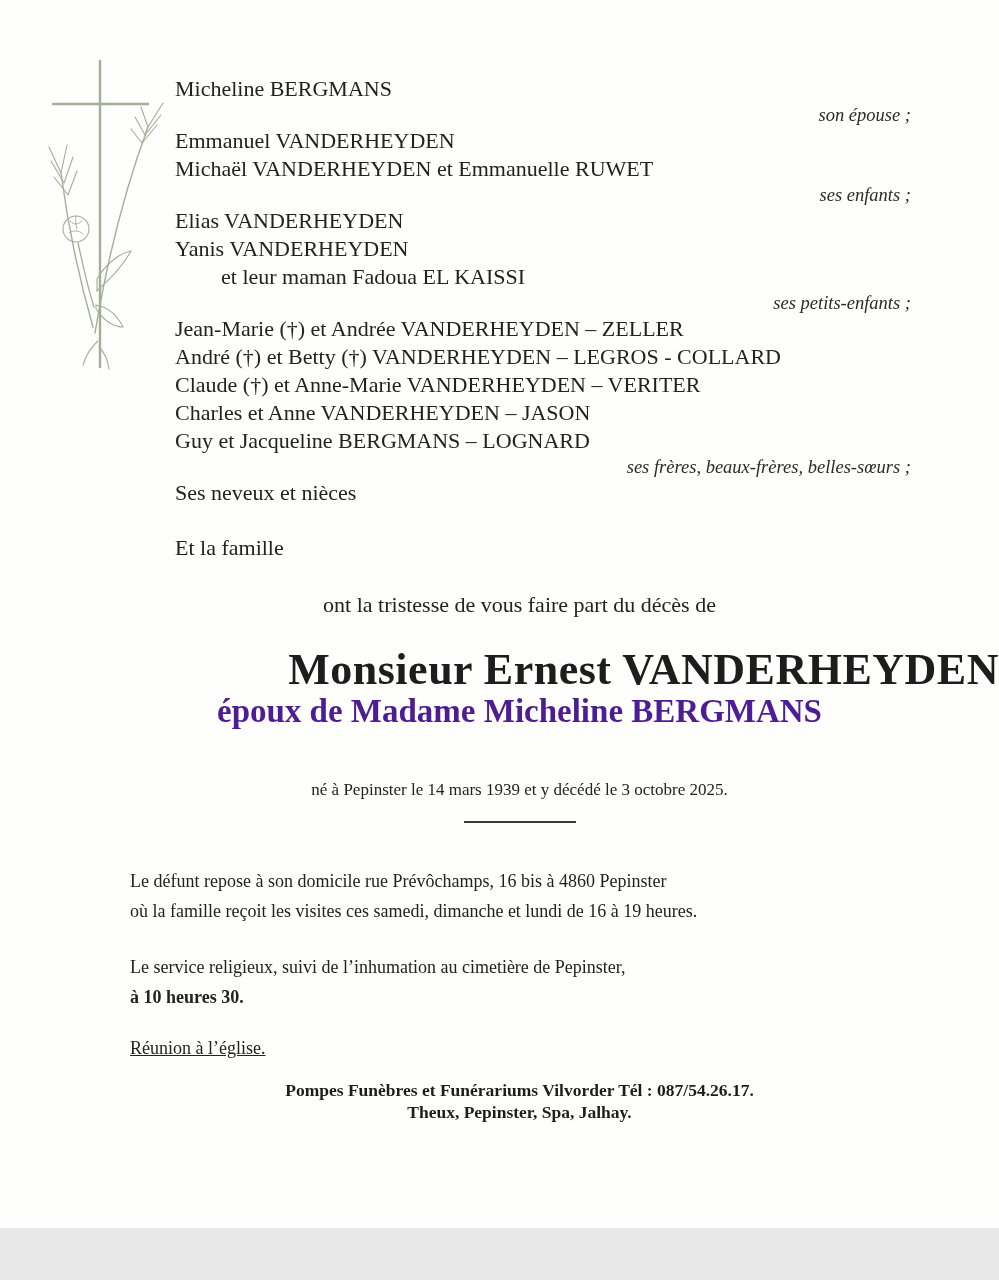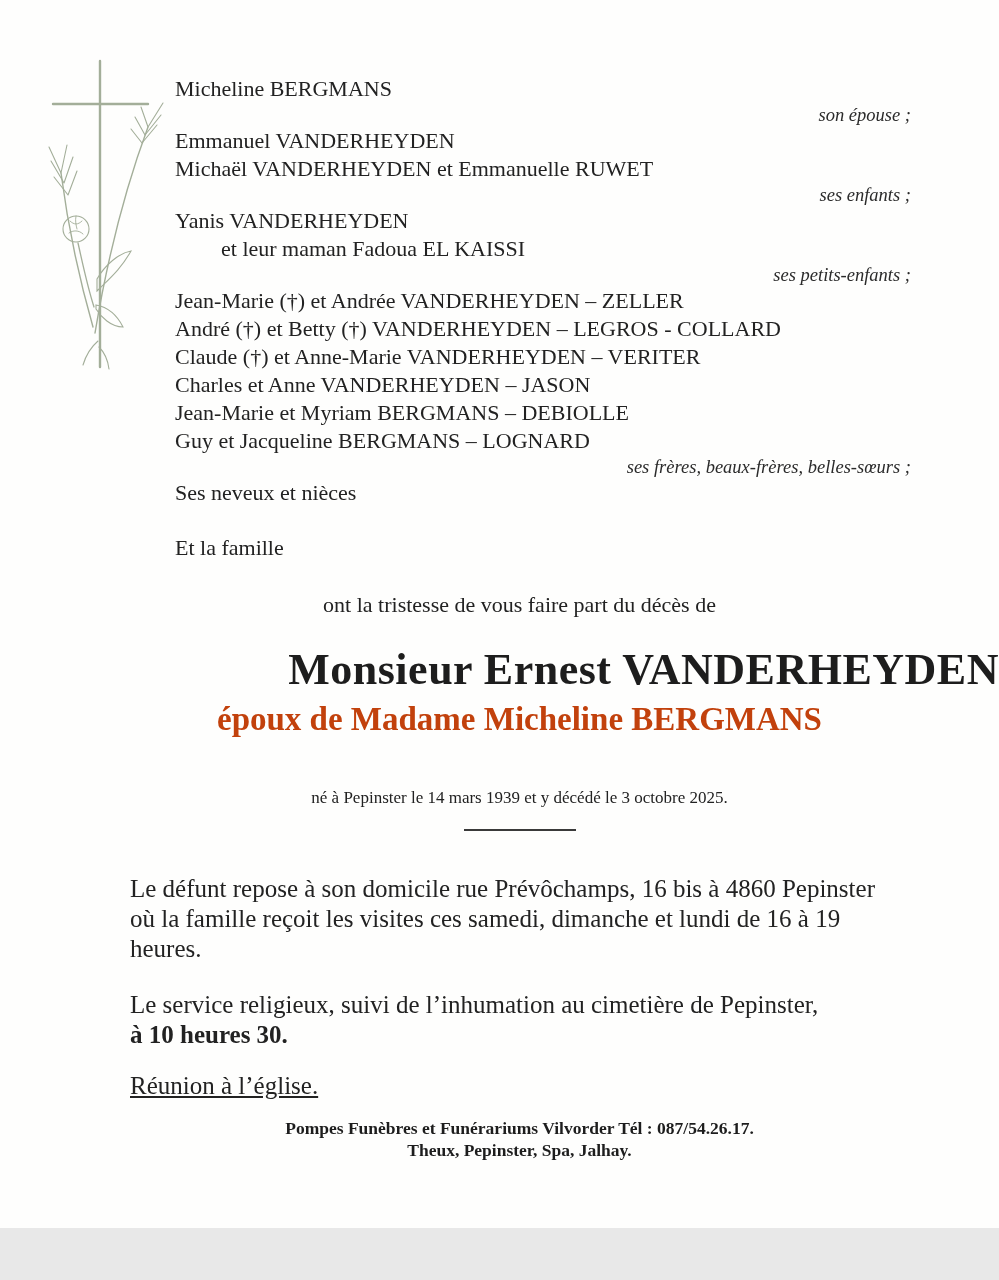--- a/index.html
+++ b/index.html
@@ -38,35 +38,35 @@
   .deceased-name {
     margin-top: 28px;
     font-size: 44px;
     font-weight: bold;
     line-height: 46px;
     letter-spacing: 0.5px;
     color: #1d1d1d;
     text-align: right;
   }
   .spouse-line {
-    margin-top: 8px;
+    margin-top: 0;
     font-size: 33px;
     font-weight: bold;
     line-height: 36px;
-    color: #c2410c;
+    color: #4c1d95;
   }
   .dates { margin-top: 48px; font-size: 17px; line-height: 26px; }
   .divider {
     width: 112px;
     border: none;
     border-top: 2px solid #3a3a3a;
     margin: 18px auto 0 auto;
     transform: translateX(20px);
   }
-  .para { margin: 0 90px 0 130px; font-size: 25px; line-height: 30px; }
+  .para { margin: 0 90px 0 130px; font-size: 18px; line-height: 30px; }
   .para-repose { margin-top: 43px; }
   .para-service { margin-top: 26px; }
   .para-reunion { margin-top: 21px; text-decoration: underline; }
   .bold { font-weight: bold; }
   .condolences {
     margin-top: 54px;
     font-style: italic;
     font-size: 23px;
     line-height: 30px;
   }
@@ -96,29 +96,29 @@
   </svg>
 
   <div class="names-block">
     <div class="name-line">Micheline BERGMANS</div>
     <div class="rel-label">son épouse ;</div>
 
     <div class="name-line">Emmanuel VANDERHEYDEN</div>
     <div class="name-line">Michaël VANDERHEYDEN et Emmanuelle RUWET</div>
     <div class="rel-label">ses enfants ;</div>
 
+    <div class="name-line">Elias VANDERHEYDEN</div>
     <div class="name-line">Yanis VANDERHEYDEN</div>
     <div class="name-line indent">et leur maman Fadoua EL KAISSI</div>
     <div class="rel-label">ses petits-enfants ;</div>
 
     <div class="name-line">Jean-Marie (†) et Andrée VANDERHEYDEN – ZELLER</div>
     <div class="name-line">André (†) et Betty (†) VANDERHEYDEN – LEGROS - COLLARD</div>
     <div class="name-line">Claude (†) et Anne-Marie VANDERHEYDEN – VERITER</div>
     <div class="name-line">Charles et Anne VANDERHEYDEN – JASON</div>
-    <div class="name-line">Jean-Marie et Myriam BERGMANS – DEBIOLLE</div>
     <div class="name-line">Guy et Jacqueline BERGMANS – LOGNARD</div>
     <div class="rel-label">ses frères, beaux-frères, belles-sœurs ;</div>
 
     <div class="name-line">Ses neveux et nièces</div>
     <div class="name-line gap-family">Et la famille</div>
   </div>
 
   <div class="announcement centered">ont la tristesse de vous faire part du décès de</div>
 
   <div class="deceased-name centered">Monsieur Ernest VANDERHEYDEN</div>

